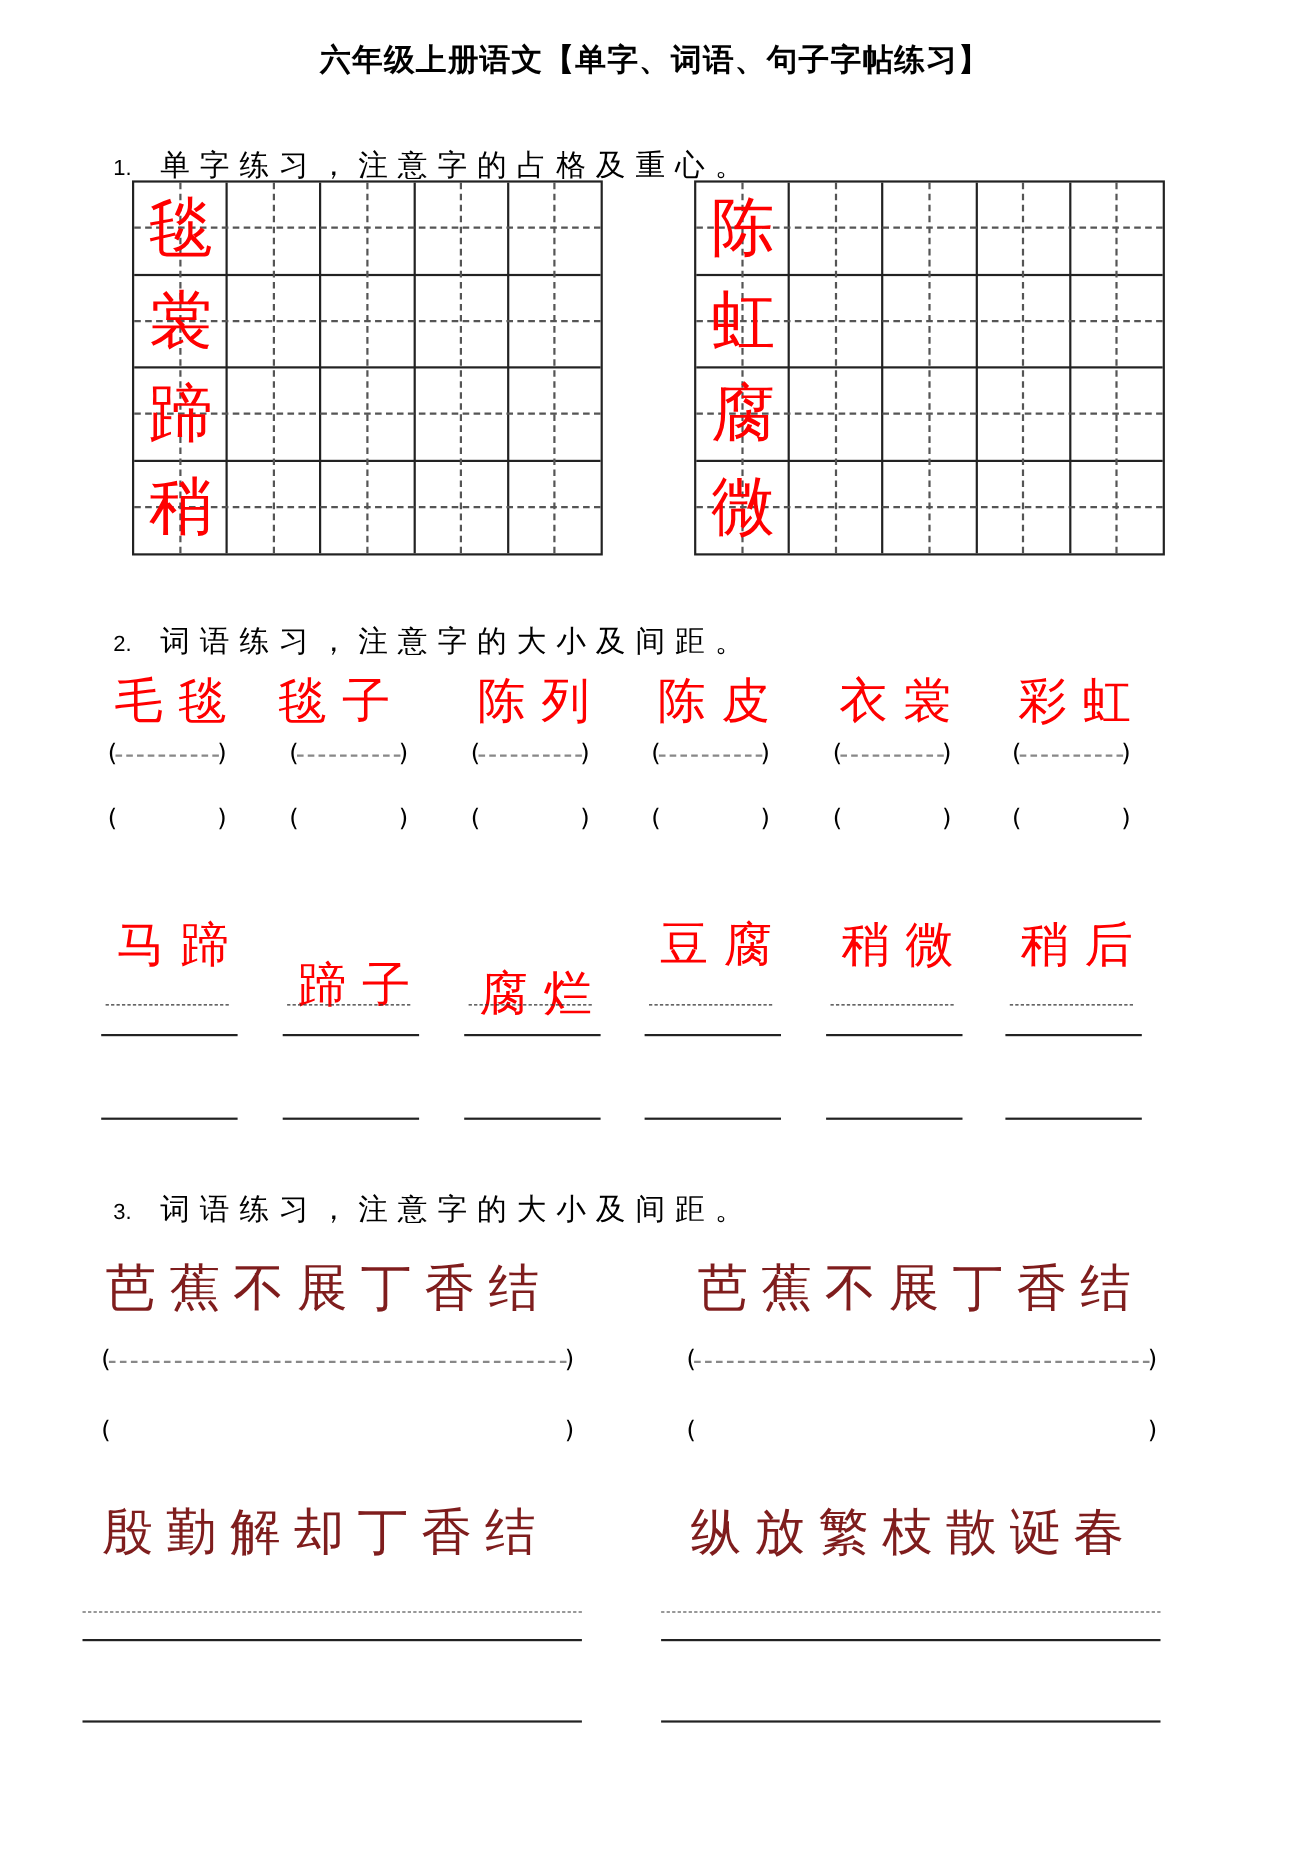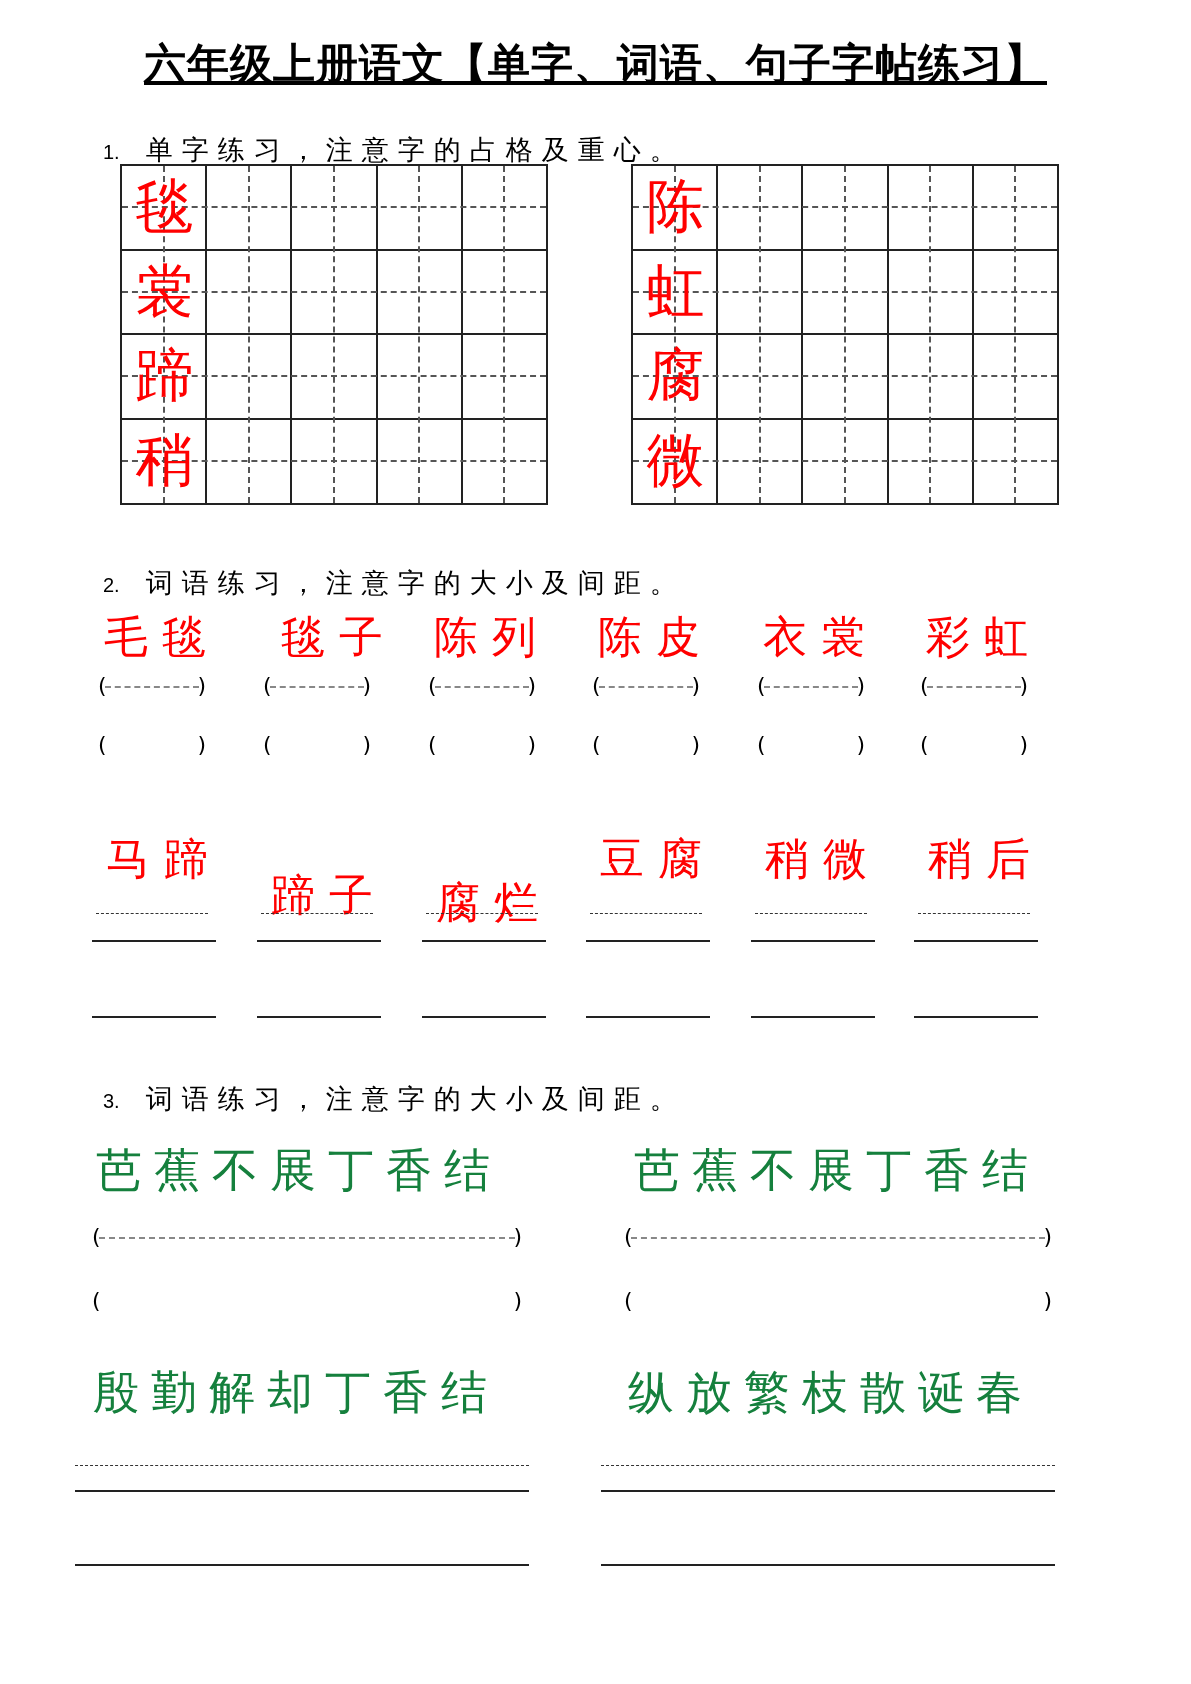--- a/index.html
+++ b/index.html
@@ -1,40 +1,40 @@
 <!DOCTYPE html>
 <html><head>
 <meta charset="utf-8">
 <style>
   html, body { margin: 0; padding: 0; background: #ffffff; }
   body { width: 1191px; height: 1684px; position: relative; overflow: hidden;
          font-family: "DejaVu Sans", "Liberation Sans", sans-serif; color: #000; }
   .title { position: absolute; left: 0; top: 36px; width: 1191px; text-align: center;
-           font-size: 42px; font-weight: bold; letter-spacing: 1px; text-decoration: underline; }
+           font-size: 28px; font-weight: bold; letter-spacing: 1px; }
   .instr { position: absolute; font-size: 27px; letter-spacing: 9px; font-family: "DejaVu Serif", serif; margin-top: 24px; }
   .instr .num { font-family: "Liberation Sans", sans-serif; font-size: 20px; letter-spacing: 0; margin-right: 26px; }
 
   
   .grid { position: absolute; border: 2px solid #222; box-sizing: border-box; }
   .grid .vline { position: absolute; top: 0; bottom: 0; width: 0; border-left: 2px solid #222; }
   .grid .hline { position: absolute; left: 0; right: 0; height: 0; border-top: 2px solid #222; }
   .grid .dv { position: absolute; top: 0; bottom: 0; width: 0; border-left: 2px dashed #555; }
   .grid .dh { position: absolute; left: 0; right: 0; height: 0; border-top: 2px dashed #555; }
   .grid .gchar { position: absolute; width: 85px; height: 85px; line-height: 85px; text-align: center;
                  font-size: 58px; color: #ff0000; font-family: "DejaVu Serif", serif; }
 
   
   .word { position: absolute; font-size: 44px; letter-spacing: 14px; color: #ff0000; font-family: "DejaVu Serif", serif; white-space: nowrap; }
   .paren { position: absolute; height: 30px; font-size: 22px; line-height: 30px; }
   .paren .l { position: absolute; left: 0; top: 0; }
   .paren .r { position: absolute; right: 0; top: 0; }
   .paren .dash { position: absolute; left: 7px; right: 7px; top: 15px; border-top: 2px dashed #888; }
   .dline { position: absolute; border-top: 1.5px dashed #333; }
   .sline { position: absolute; border-top: 2.5px solid #222; }
-  .sentence { position: absolute; font-size: 46px; letter-spacing: 12px; color: #15803d; font-family: "DejaVu Serif", serif; white-space: nowrap; }
+  .sentence { position: absolute; font-size: 46px; letter-spacing: 12px; color: #7f1d1d; font-family: "DejaVu Serif", serif; white-space: nowrap; }
 </style>
 </head>
 <body>
 
 <div class="title">六年级上册语文【单字、词语、句子字帖练习】</div>
 
 <div class="instr" style="left:103px; top:108px;">
   <span class="num">1.</span><span>单字练习，注意字的占格及重心。</span>
 </div>
 
@@ -91,21 +91,21 @@
     <div class="word" style="left: 104px; top: 608px;">毛毯</div>
     <div class="paren" style="left: 98px; top: 671px; width: 108px;">
       <span class="l">(</span>
       <span class="dash"></span>
       <span class="r">)</span>
     </div>
     <div class="paren" style="left: 98px; top: 730px; width: 108px;">
       <span class="l">(</span>
       <span class="r">)</span>
     </div>
-    <div class="word" style="left: 281px; top: 608px; font-family: Liberation Serif, serif;">毯子</div>
+    <div class="word" style="left: 253px; top: 608px; font-family: Liberation Serif, serif;">毯子</div>
     <div class="paren" style="left: 263px; top: 671px; width: 108px;">
       <span class="l">(</span>
       <span class="dash"></span>
       <span class="r">)</span>
     </div>
     <div class="paren" style="left: 263px; top: 730px; width: 108px;">
       <span class="l">(</span>
       <span class="r">)</span>
     </div>
     <div class="word" style="left: 434px; top: 608px;">陈列</div>

